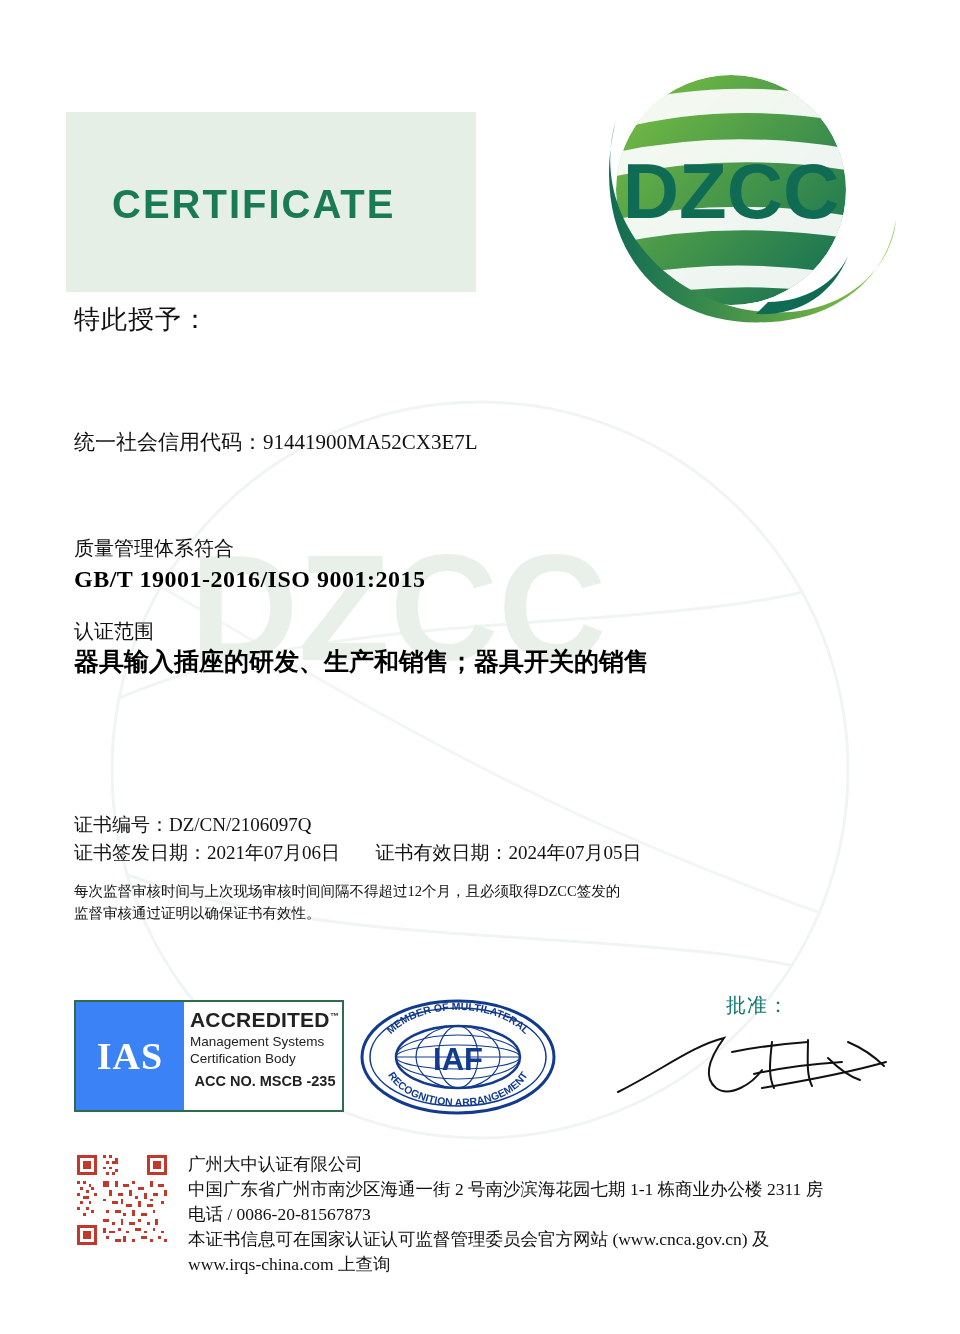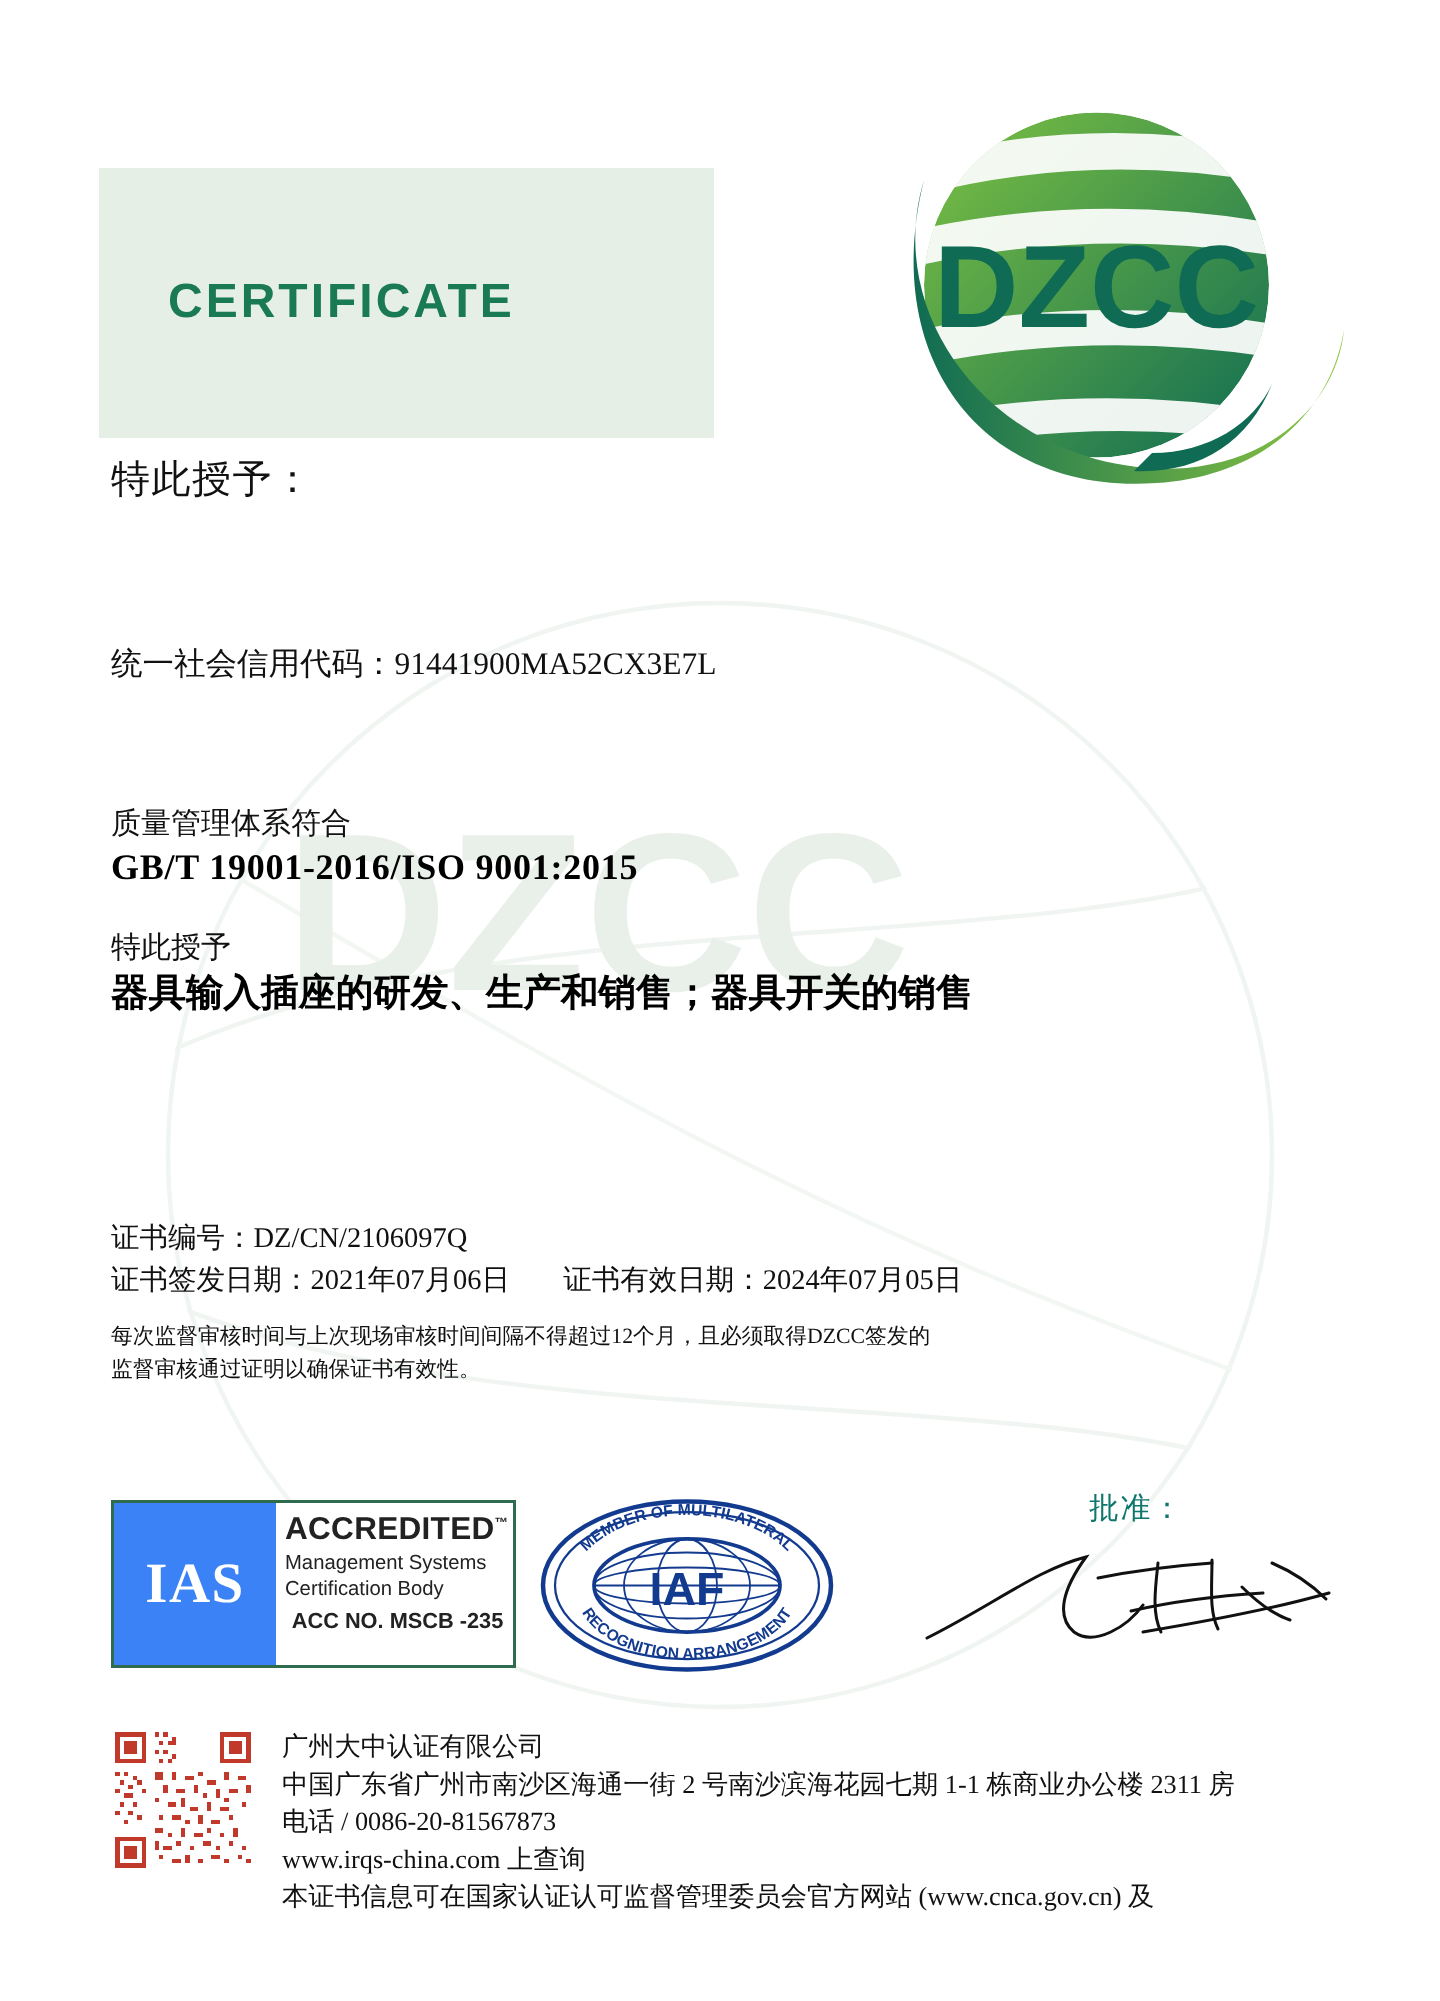--- a/index.html
+++ b/index.html
@@ -43,21 +43,21 @@
     width: 410px;
     height: 180px;
     background: #e6efe6;
   }
   .title-text {
     position: absolute;
     left: 112px;
     top: 182px;
     font-family: "Liberation Sans", sans-serif;
     font-weight: bold;
-    font-size: 32px;
+    font-size: 40px;
     letter-spacing: 2px;
     color: #1a7a52;
     text-align: center;
   }
 
   
   .logo {
     position: absolute;
     left: 556px;
     top: 50px;
@@ -300,21 +300,21 @@
     <path d="M60 70 C 30 170, 120 270, 235 262 C 300 256, 336 212, 340 170 C 330 230, 280 268, 215 272 C 100 280, 30 190, 60 70 Z" fill="url(#g2)"></path>
     <path d="M212 252 C 250 252, 280 232, 292 206 C 276 246, 242 266, 200 264 Z" fill="#0f6b53"></path>
   </svg>
 
   <div class="grant-line">特此授予：</div>
   <div class="credit-code">统一社会信用代码：91441900MA52CX3E7L</div>
 
   <div class="qms-label">质量管理体系符合</div>
   <div class="qms-standard">GB/T 19001-2016/ISO 9001:2015</div>
 
-  <div class="scope-label">特此授予</div>
+  <div class="scope-label">认证范围</div>
   <div class="scope-text">器具输入插座的研发、生产和销售；器具开关的销售</div>
 
   <div class="cert-no">证书编号：DZ/CN/2106097Q</div>
   <div class="cert-dates">
     <span>证书签发日期：2021年07月06日</span>
     <span class="gap"></span>
     <span>证书有效日期：2024年07月05日</span>
   </div>
 
   <div class="note">
@@ -455,17 +455,17 @@
         <rect x="31" y="13" width="1" height="2"></rect>
       <rect x="26" y="16" width="1" height="1"></rect>
         <rect x="30" y="17" width="1" height="1"></rect>
     </g>
   </svg>
 
   <div class="footer">
     <div>广州大中认证有限公司</div>
     <div>中国广东省广州市南沙区海通一街 2 号南沙滨海花园七期 1-1 栋商业办公楼 2311 房</div>
     <div>电话 / 0086-20-81567873</div>
+    <div>本证书信息可在国家认证认可监督管理委员会官方网站 (www.cnca.gov.cn) 及</div>
     <div>www.irqs-china.com 上查询</div>
-    <div>本证书信息可在国家认证认可监督管理委员会官方网站 (www.cnca.gov.cn) 及</div>
   </div>
 
 </div>
 
 </body></html>

